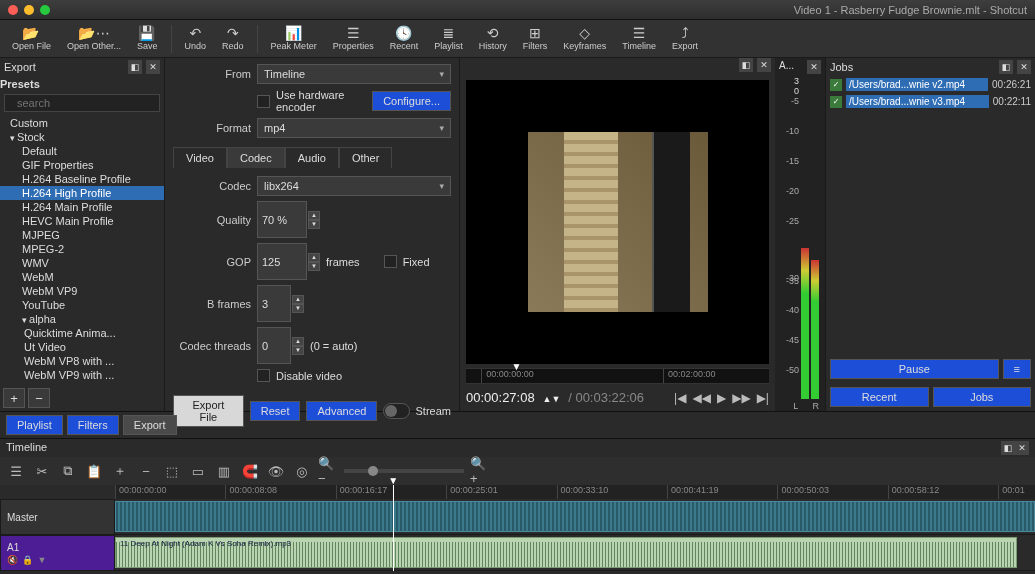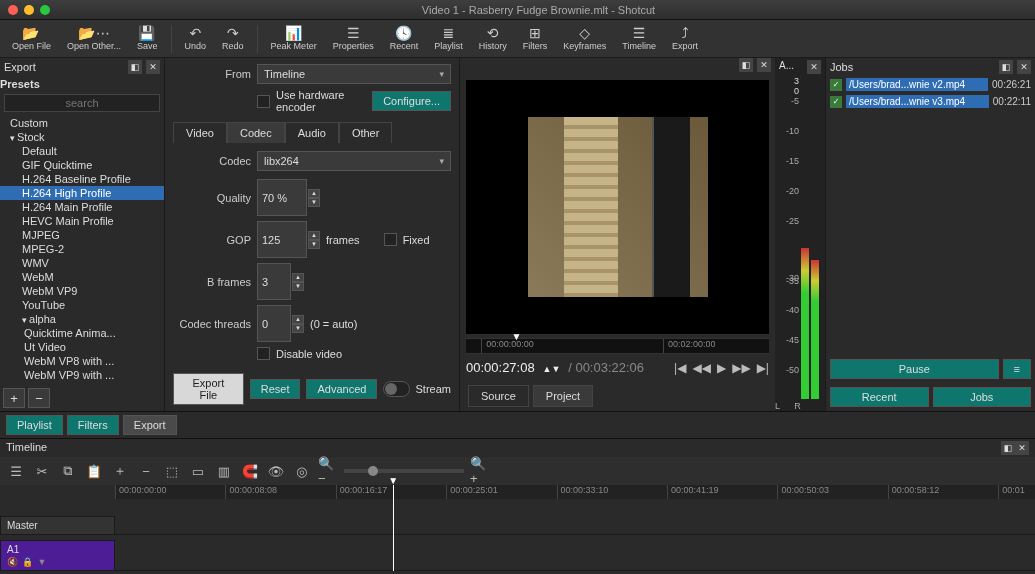--- a/index.html
+++ b/index.html
@@ -1,55 +1,55 @@
 <!DOCTYPE html>
 <html><head>
 <meta charset="utf-8">
 <style>
 * { box-sizing: border-box; margin: 0; padding: 0; font-family: -apple-system, "Helvetica Neue", Arial, sans-serif; }
 body { background: #2a2a2a; color: #ddd; font-size: 11px; width: 1035px; height: 574px; overflow: hidden; }
 .titlebar { height: 20px; background: linear-gradient(#3e3e3e,#2e2e2e); display: flex; align-items: center; padding: 0 8px; border-bottom: 1px solid #111; }
 .traffic { display: flex; gap: 6px; }
 .dot { width: 10px; height: 10px; border-radius: 50%; }
 .dot.r { background: #ff5f56; } .dot.y { background: #ffbd2e; } .dot.g { background: #27c93f; }
-.titlebar .title { flex: 1; text-align: center; color: #aaa; font-size: 11px; }
+.titlebar .title { flex: 1; text-align: right; color: #aaa; font-size: 11px; }
 
 .toolbar { height: 38px; background: #323232; display: flex; align-items: center; padding: 0 6px; gap: 4px; border-bottom: 1px solid #1a1a1a; }
 .tbtn { display: flex; flex-direction: column; align-items: center; justify-content: center; padding: 2px 6px; cursor: pointer; color: #ccc; gap: 1px; }
 .tbtn .ico { font-size: 14px; line-height: 1; }
 .tbtn .lbl { font-size: 9px; white-space: nowrap; }
 .tsep { width: 1px; height: 28px; background: #444; margin: 0 3px; }
 
 .main { display: flex; height: 353px; }
 .left { width: 165px; display: flex; flex-direction: column; border-right: 1px solid #1a1a1a; }
 .panelhdr { height: 18px; display: flex; align-items: center; justify-content: space-between; padding: 0 4px; background: #2a2a2a; font-size: 11px; }
 .panelhdr .btns { display: flex; gap: 4px; }
 .pbtn { width: 14px; height: 14px; background: #444; display: inline-flex; align-items: center; justify-content: center; font-size: 9px; cursor: pointer; }
 .presets-lbl { text-align: left; padding: 2px 0; font-weight: bold; font-size: 11px; }
 .search { margin: 2px 4px; }
-.search input { width: 100%; background: #222; border: 1px solid #444; color: #888; padding: 2px 12px; font-size: 11px; text-align: center; }
+.search input { width: 100%; background: #222; border: 1px solid #444; color: #888; padding: 2px 12px; font-size: 11px; }
 .tree { flex: 1; overflow: auto; padding: 2px 0; font-size: 11px; }
 .tree .item { padding: 1px 4px 1px 18px; cursor: pointer; white-space: nowrap; overflow: hidden; text-overflow: ellipsis; }
 .tree .item.lvl1 { padding-left: 10px; }
 .tree .item.lvl2 { padding-left: 22px; }
 .tree .item.lvl3 { padding-left: 24px; }
 .tree .item.selected { background: #2e6db4; color: #fff; }
 .tree .caret::before { content: "▸ "; font-size: 9px; }
 .tree .caret.open::before { content: "▾ "; }
 .pm-row { display: flex; gap: 3px; padding: 3px; }
 .pm-row button { background: #3a3a3a; border: 1px solid #555; color: #ddd; width: 22px; height: 20px; cursor: pointer; font-size: 13px; }
 
 .mid { width: 295px; padding: 6px 8px; display: flex; flex-direction: column; border-right: 1px solid #1a1a1a; }
 .frow { display: flex; align-items: center; margin-bottom: 5px; gap: 6px; }
 .frow label { width: 78px; text-align: right; color: #ccc; font-size: 11px; }
 .sel, .inp { background: #3a3a3a; border: 1px solid #555; color: #ddd; padding: 2px 6px; font-size: 11px; height: 20px; }
 .sel { flex: 1; display: flex; align-items: center; justify-content: space-between; cursor: pointer; }
 .sel::after { content: "▾"; font-size: 9px; margin-left: 4px; color: #aaa; }
 .chk { width: 13px; height: 13px; background: #222; border: 1px solid #555; display: inline-block; }
-.btn { background: #0f766e; border: 1px solid #555; color: #ddd; padding: 3px 10px; font-size: 11px; cursor: pointer; }
+.btn { background: #1d4ed8; border: 1px solid #555; color: #ddd; padding: 3px 10px; font-size: 11px; cursor: pointer; }
 .btn.primary { background: #d8d8d8; color: #222; }
 .tabs { display: flex; gap: 0; margin-bottom: 8px; margin-top: 4px; }
 .tab { padding: 4px 12px; background: #2a2a2a; border: 1px solid #444; border-bottom: none; cursor: pointer; font-size: 11px; }
 .tab.active { background: #3a3a3a; }
 .spin { display: flex; align-items: center; }
 .spin input { width: 50px; background: #3a3a3a; border: 1px solid #555; color: #ddd; padding: 12px 4px; font-size: 11px; height: 37px; text-align: left; }
 .spin .sbtns { display: flex; flex-direction: column; margin-left: 1px; }
 .spin .sb { width: 12px; height: 9px; background: #444; border: 1px solid #555; font-size: 6px; line-height: 1; text-align: center; cursor: pointer; }
 .actions { display: flex; gap: 6px; margin-top: auto; padding-top: 8px; align-items: center; }
 .toggle { width: 28px; height: 16px; background: #222; border: 1px solid #555; border-radius: 8px; position: relative; cursor: pointer; }
@@ -72,21 +72,21 @@
 .playbtns span { cursor: pointer; font-size: 12px; color: #bbb; }
 .srctabs { display: flex; gap: 4px; padding: 4px 8px; }
 .srctab { padding: 4px 12px; cursor: pointer; border: 1px solid #444; font-size: 11px; }
 .srctab.active { background: #3a3a3a; }
 
 .meters { width: 50px; background: #222; position: relative; display:flex; flex-direction:column; }
 .meters .hdr { height: 18px; font-size: 10px; padding: 2px 4px; display:flex; justify-content:space-between;}
 .scale { flex:1; position: relative; }
 .scale .lbl { position: absolute; right: 26px; font-size: 9px; color: #aaa; }
 .bar { position: absolute; bottom: 12px; width: 8px; background: linear-gradient(to top,#3c3,#3c3 70%,#cc3 85%,#c33); }
-.lr { position:absolute; bottom:0; width:100%; text-align:left; font-size:9px; color:#aaa; letter-spacing: 6px;}
+.lr { position:absolute; bottom:0; width:100%; text-align:right; font-size:9px; color:#aaa; letter-spacing: 6px;}
 
 .jobs { width: 210px; display: flex; flex-direction: column; border-left: 1px solid #1a1a1a; }
 .jobrow { display: flex; align-items: center; padding: 2px 4px; gap: 4px; font-family: monospace; font-size: 10px; }
 .jobrow .ok { width: 12px; height: 12px; background: #3a7a3a; color: #fff; display: inline-flex; align-items: center; justify-content: center; font-size: 8px; }
 .jobrow .path { background: #2e6db4; color: #fff; padding: 1px 3px; flex: 1; overflow: hidden; white-space: nowrap; text-overflow: ellipsis; }
 .jobrow .dur { color: #ccc; }
 .jbtns { display: flex; gap: 4px; padding: 4px; margin-top:auto;}
 .jbtns .btn { flex: 1; text-align: center; }
 .jbtns .btn.sq { flex: 0 0 24px; }
 .rtabs { display: flex; gap: 4px; padding: 4px; }
@@ -96,21 +96,21 @@
 .bottabs .btn.on { background:#4a4a4a; }
 
 .tlpanel { border-top: 1px solid #111;}
 .tlhdr { display: flex; justify-content: space-between; padding: 2px 6px; font-size:11px;}
 .tltb { display: flex; align-items: center; padding: 4px 6px; gap: 6px; background:#2e2e2e; }
 .tltb .ti { width: 20px; height: 20px; display: inline-flex; align-items: center; justify-content: center; cursor: pointer; font-size: 13px; color:#bbb; }
 .zoom { width: 120px; height: 4px; background: #444; position: relative; }
 .zoom::after { content:""; position:absolute; width:10px; height:10px; background:#888; border-radius:50%; top:-3px; left:20%;}
 
 .tracks { display:flex; flex-direction:column;}
-.trk { display: flex; height: 36px; align-items: flex-end; }
+.trk { display: flex; height: 36px; }
 .trk .head { width: 115px; background: #333; border: 1px solid #1a1a1a; padding: 3px 6px; font-size: 10px; display:flex; flex-direction:column; justify-content:center;}
 .trk .body { flex: 1; position: relative; background: #2a2a2a; border-bottom: 1px solid #1a1a1a; overflow:hidden;}
 .ruler { height: 14px; background: #222; position: relative; margin-left: 115px; font-size: 9px; color:#888;}
 .ruler .rt { position: absolute; top: 0; border-left: 1px solid #444; padding-left: 3px; height: 100%; }
 .clip { position: absolute; top: 2px; bottom: 2px; }
 .clip.v { left: 0; right: 0; background: repeating-linear-gradient(90deg,#2a5a6a 0 2px,#3a7a8a 2px 4px); border:1px solid #4a8a9a;}
 .clip.a { left: 0; right: 2%; background: #b8d4b0; border:1px solid #7a9a72;}
 .clip.a::after{content:""; position:absolute; inset:4px 0 0 0; background: repeating-linear-gradient(90deg, rgba(40,80,40,.6) 0 1px, transparent 1px 3px);}
 .clip .nm { position: absolute; top: 1px; left: 4px; font-size: 8px; color: #114; white-space:nowrap;}
 .playhead { position:absolute; top:0; bottom:0; left:38%; width:1px; background:#fff; z-index:5;}
@@ -202,21 +202,21 @@
         <span class="pbtn">◧</span>
         <span class="pbtn">✕</span>
       </span>
     </div>
     <div class="presets-lbl">Presets</div>
     <div class="search"><input placeholder="search" style=""></div>
     <div class="tree" id="tree">
         <div class="item lvl1">Custom</div>
         <div class="item lvl1 caret open">Stock</div>
         <div class="item lvl2">Default</div>
-        <div class="item lvl2">GIF Quicktime</div>
+        <div class="item lvl2">GIF Properties</div>
         <div class="item lvl2">H.264 Baseline Profile</div>
         <div class="item lvl2 selected">H.264 High Profile</div>
         <div class="item lvl2">H.264 Main Profile</div>
         <div class="item lvl2">HEVC Main Profile</div>
         <div class="item lvl2">MJPEG</div>
         <div class="item lvl2">MPEG-2</div>
         <div class="item lvl2">WMV</div>
         <div class="item lvl2">WebM</div>
         <div class="item lvl2">WebM VP9</div>
         <div class="item lvl2">YouTube</div>
@@ -237,20 +237,24 @@
     <div class="frow">
       <label>From</label>
       <div class="sel">Timeline</div>
     </div>
     <div class="frow">
       <label></label>
       <span class="chk"></span>
       <span style="flex:1">Use hardware encoder</span>
       <button class="btn">Configure...</button>
     </div>
+    <div class="frow">
+      <label>Format</label>
+      <div class="sel">mp4</div>
+    </div>
     <div class="tabs" id="etabs">
         <div class="tab">Video</div>
         <div class="tab active">Codec</div>
         <div class="tab">Audio</div>
         <div class="tab">Other</div>
       </div>
     <div class="frow">
       <label>Codec</label>
       <div class="sel">libx264</div>
     </div>
@@ -330,24 +334,20 @@
     <div class="pvctrls">
       <span class="tcode"><span>00:00:27:08</span> <span style="font-size:9px">▲▼</span> <span class="dur">/ 00:03:22:06</span></span>
       <span class="spacer"></span>
       <div class="playbtns">
         <span>|◀</span>
         <span>◀◀</span>
         <span>▶</span>
         <span>▶▶</span>
         <span>▶|</span>
       </div>
-    </div>
-    <div class="srctabs">
-      <div class="srctab">Source</div>
-      <div class="srctab active">Project</div>
     </div>
   </div>
 
   <div class="meters">
     <div class="hdr">
         <span>A...</span>
         <span class="pbtn">✕</span>
       </div>
     <div style="text-align:right; padding-right:26px; font-size:9px;">3</div>
     <div style="text-align:right; padding-right:26px; font-size:9px;">0</div>

